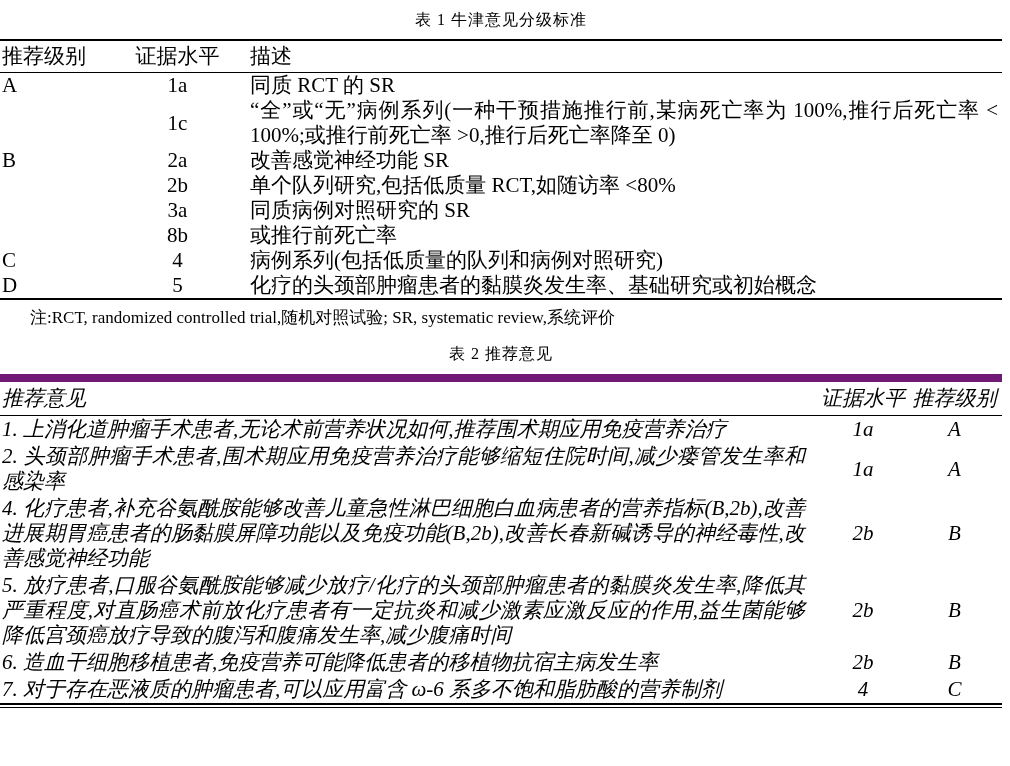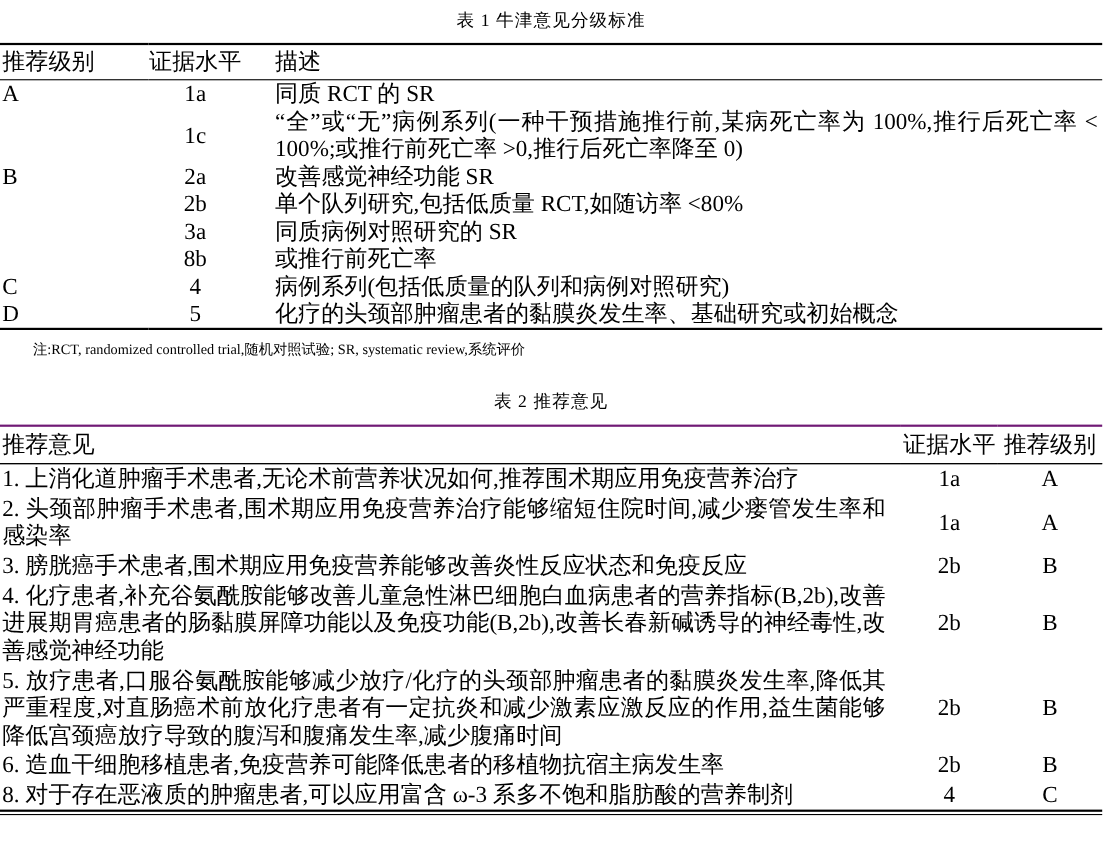--- a/index.html
+++ b/index.html
@@ -7,40 +7,40 @@
     width:1010px; height:766px; overflow:hidden;
     font-family:"Liberation Serif","DejaVu Serif",serif;
     font-size:15.5px;
   }
   .page { padding:8px 8px 0 0; }
 
   .tbl-title {
     text-align:center; font-size:16px; line-height:20px;
     margin:2px 0 9px 0; letter-spacing:1px;
   }
-  .title2 { margin-top:27px; margin-bottom:10px; }
+  .title2 { margin-top:15px; margin-bottom:10px; }
 
   table { width:100%; border-collapse:collapse; table-layout:fixed; }
   th, td {
     font-weight:normal; font-size:21px; line-height:25px;
     padding:0; vertical-align:middle; text-align:left;
   }
 
   
   .t1 { border-top:2px solid #000; border-bottom:2px solid #000; }
   .t1 thead th { border-bottom:1px solid #000; padding:3px 0; }
   .t1 .c-grade { padding-left:2px; }
   .t1 .c-level { text-align:center; }
   .t1 .c-desc  { padding-left:30px; padding-right:4px; text-align:justify; }
   .t1 tbody td { padding-top:0; padding-bottom:0; }
 
-  .note { font-size:13px; line-height:22px; margin:7px 0 0 30px; }
+  .note { font-size:17px; line-height:22px; margin:7px 0 0 30px; }
 
   
-  .t2 { border-top:2px solid #701a75; }
+  .t2 { border-top:8px solid #701a75;font-style:italic; }
   .t2 thead th { border-bottom:1px solid #000; padding:4px 0; }
   .t2 .c-text  { padding-left:2px; padding-right:14px; text-align:justify; }
   .t2 .c-mid, .t2 .c-last { text-align:center; }
   .t2 tbody td { padding-top:1px; padding-bottom:1px; }
 
   .double-rule { height:2px; border-top:2px solid #000; border-bottom:1px solid #000; }
 </style>
 </head>
 <body>
 
@@ -127,41 +127,36 @@
         <td class="c-text">1. 上消化道肿瘤手术患者,无论术前营养状况如何,推荐围术期应用免疫营养治疗</td>
         <td class="c-mid">1a</td>
         <td class="c-last">A</td>
       </tr>
       <tr>
         <td class="c-text">2. 头颈部肿瘤手术患者,围术期应用免疫营养治疗能够缩短住院时间,减少瘘管发生率和感染率</td>
         <td class="c-mid">1a</td>
         <td class="c-last">A</td>
       </tr>
       <tr>
-        <td class="c-text">3. 膀胱癌手术患者,围术期应用免疫营养能够改善炎性反应状态和免疫反应</td>
-        <td class="c-mid">2b</td>
-        <td class="c-last">B</td>
-      </tr>
-      <tr>
         <td class="c-text">4. 化疗患者,补充谷氨酰胺能够改善儿童急性淋巴细胞白血病患者的营养指标(B,2b),改善进展期胃癌患者的肠黏膜屏障功能以及免疫功能(B,2b),改善长春新碱诱导的神经毒性,改善感觉神经功能</td>
         <td class="c-mid">2b</td>
         <td class="c-last">B</td>
       </tr>
       <tr>
         <td class="c-text">5. 放疗患者,口服谷氨酰胺能够减少放疗/化疗的头颈部肿瘤患者的黏膜炎发生率,降低其严重程度,对直肠癌术前放化疗患者有一定抗炎和减少激素应激反应的作用,益生菌能够降低宫颈癌放疗导致的腹泻和腹痛发生率,减少腹痛时间</td>
         <td class="c-mid">2b</td>
         <td class="c-last">B</td>
       </tr>
       <tr>
         <td class="c-text">6. 造血干细胞移植患者,免疫营养可能降低患者的移植物抗宿主病发生率</td>
         <td class="c-mid">2b</td>
         <td class="c-last">B</td>
       </tr>
       <tr>
-        <td class="c-text">8. 对于存在恶液质的肿瘤患者,可以应用富含 ω-3 系多不饱和脂肪酸的营养制剂</td>
+        <td class="c-text">7. 对于存在恶液质的肿瘤患者,可以应用富含 ω-6 系多不饱和脂肪酸的营养制剂</td>
         <td class="c-mid">4</td>
         <td class="c-last">C</td>
       </tr>
     </tbody>
   </table>
   <div class="double-rule"></div>
 
 </div>
 
 </body></html>

